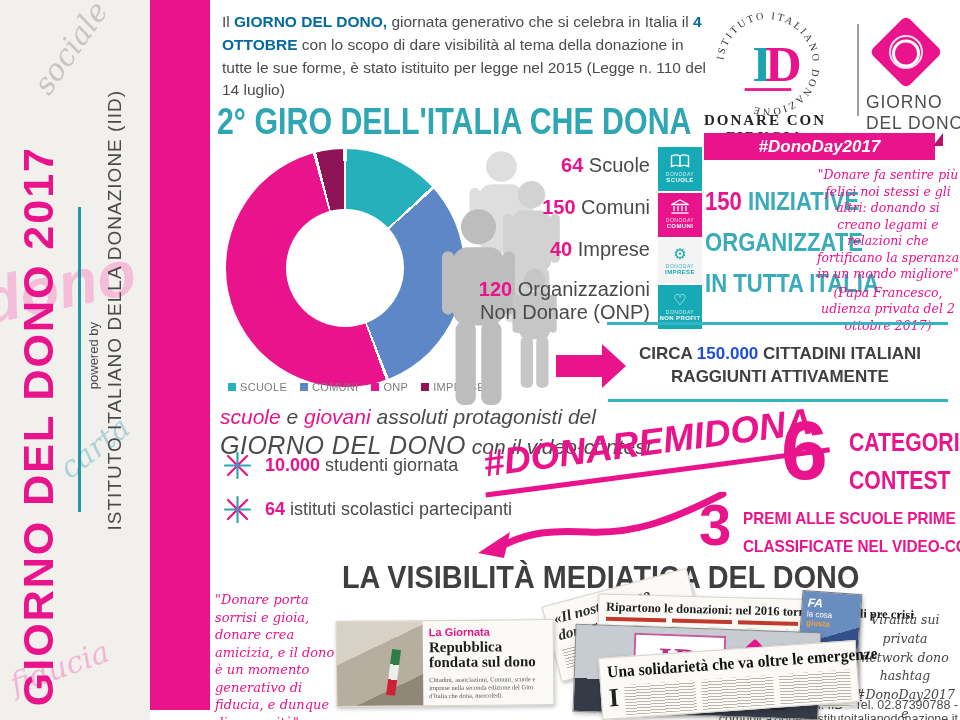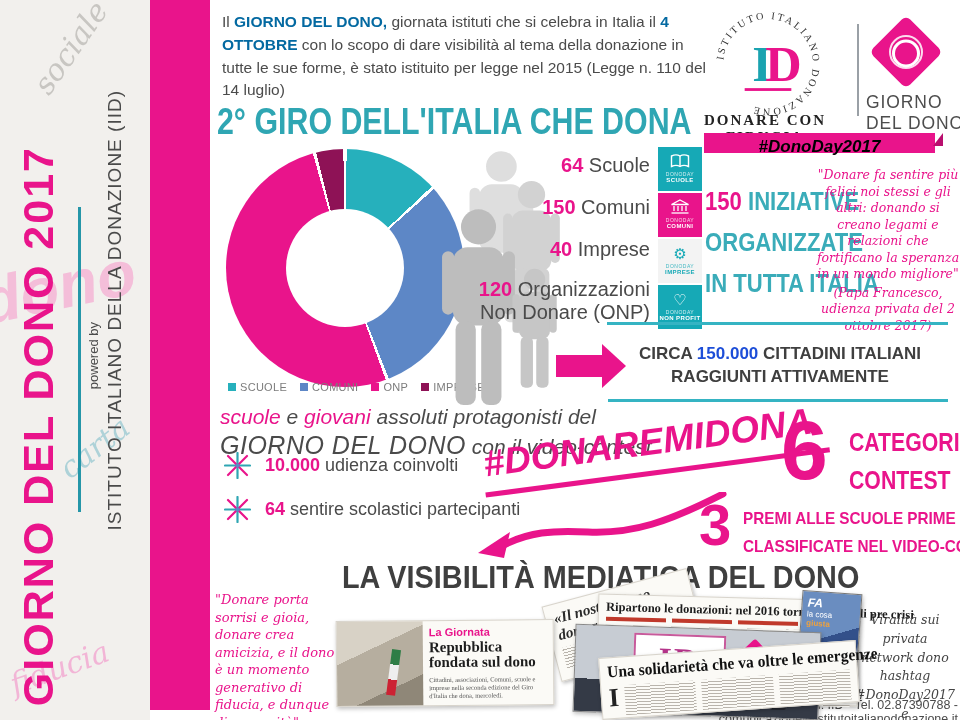--- a/index.html
+++ b/index.html
@@ -35,22 +35,22 @@
     font-family:"Liberation Serif",serif; font-size:15px; font-weight:bold; letter-spacing:2px; color:#222; }
   .logo-divider { position:absolute; left:857px; top:24px; width:2px; height:92px; background:#9aa0a6; }
   .gdd-diamond { position:absolute; left:880px; top:26px; width:52px; height:52px; background:#e9148b;
     transform:rotate(45deg); border-radius:6px; }
   .gdd-diamond::after { content:""; position:absolute; left:13px; top:13px; width:22px; height:22px;
     border:3px solid #fff; border-radius:50%; }
   .gdd-diamond::before { content:""; position:absolute; left:9px; top:9px; width:30px; height:30px;
     border:2px solid rgba(255,255,255,.85); border-radius:50%; transform:rotate(45deg); }
   .gdd-text { position:absolute; left:866px; top:92px; font-size:19px; color:#4d4d4d; letter-spacing:1px;
     line-height:1.08; transform:scaleX(.92); transform-origin:left top; white-space:nowrap; }
-  .ribbon { position:absolute; left:704px; top:133px; width:231px; height:20px; background:#e9148b;
-    color:#000000; font-size:17px; font-weight:bold; font-style:italic; text-align:center; line-height:27px; }
+  .ribbon { position:absolute; left:704px; top:133px; width:231px; height:27px; background:#e9148b;
+    color:#ffffff; font-size:17px; font-weight:bold; font-style:italic; text-align:center; line-height:27px; }
   .ribbon::after { content:""; position:absolute; right:-8px; top:0; border-style:solid;
     border-width:0 0 13px 10px; border-color:transparent transparent #b90e6e transparent; }
 
   
   .donut { position:absolute; left:226px; top:149px; width:238px; height:238px; border-radius:50%; }
   .donut::after { content:""; position:absolute; left:60px; top:60px; width:118px; height:118px;
     border-radius:50%; background:#fff; }
   .legend { position:absolute; left:228px; top:381px; width:250px; display:flex; gap:13px; align-items:center; }
   .legend-item { display:flex; align-items:center; gap:4px; }
   .legend-swatch { width:8px; height:8px; display:inline-block; }
@@ -184,21 +184,21 @@
     <span class="wm wm-2">dono</span>
     <span class="wm wm-3">carta</span>
     <span class="wm wm-4">fiducia</span>
     <div class="vert-title">GIORNO DEL DONO 2017</div>
     <div class="vert-divider"></div>
     <div class="vert-powered">powered by</div>
     <div class="vert-org">ISTITUTO ITALIANO DELLA DONAZIONE (IID)</div>
   </div>
   <div class="magenta-bar"></div>
 
-  <div class="intro"><span>Il </span><b>GIORNO DEL DONO,</b><span> giornata istituti che si celebra in Italia il </span><b>4 OTTOBRE</b><span> con lo scopo di dare visibilità al tema della donazione in tutte le sue forme, è stato istituito per legge nel 2015 (Legge n. 110 del 14 luglio)</span></div>
+  <div class="intro"><span>Il </span><b>GIORNO DEL DONO,</b><span> giornata generativo che si celebra in Italia il </span><b>4 OTTOBRE</b><span> con lo scopo di dare visibilità al tema della donazione in tutte le sue forme, è stato istituito per legge nel 2015 (Legge n. 110 del 14 luglio)</span></div>
 
   <div class="main-title">2° GIRO DELL'ITALIA CHE DONA</div>
 
   <div class="iid-logo">
     <svg width="130" height="112" viewBox="0 0 130 120">
       <defs>
           <path id="circ" d="M 65,62 m -48,0 a 48,48 0 1,1 96,0 a 48,48 0 1,1 -96,0"></path>
         </defs>
       <text font-family="Liberation Serif, serif" font-size="11" fill="#333" letter-spacing="2.5">
         <textPath href="#circ" startOffset="4">ISTITUTO ITALIANO DONAZIONE</textPath>
@@ -331,33 +331,33 @@
     <div class="bullet">
       <svg width="27" height="27" viewBox="0 0 27 27">
           <g stroke-width="2.2" stroke-linecap="round">
             <line x1="13.5" y1="1" x2="13.5" y2="26" stroke="#2fa6b3"></line>
             <line x1="1" y1="13.5" x2="26" y2="13.5" stroke="#2fa6b3"></line>
             <line x1="4" y1="4" x2="23" y2="23" stroke="#e9148b"></line>
             <line x1="23" y1="4" x2="4" y2="23" stroke="#e9148b"></line>
           </g>
           <circle cx="13.5" cy="13.5" r="2.2" fill="#5d87c6"></circle>
         </svg>
-      <span class="txt"><span class="num">10.000</span><span> udienza coinvolti</span></span>
+      <span class="txt"><span class="num">10.000</span><span> studenti giornata</span></span>
     </div>
     <div class="bullet">
       <svg width="27" height="27" viewBox="0 0 27 27">
           <g stroke-width="2.2" stroke-linecap="round">
             <line x1="13.5" y1="1" x2="13.5" y2="26" stroke="#2fa6b3"></line>
             <line x1="1" y1="13.5" x2="26" y2="13.5" stroke="#2fa6b3"></line>
             <line x1="4" y1="4" x2="23" y2="23" stroke="#e9148b"></line>
             <line x1="23" y1="4" x2="4" y2="23" stroke="#e9148b"></line>
           </g>
           <circle cx="13.5" cy="13.5" r="2.2" fill="#5d87c6"></circle>
         </svg>
-      <span class="txt"><span class="num">64</span><span> sentire scolastici partecipanti</span></span>
+      <span class="txt"><span class="num">64</span><span> istituti scolastici partecipanti</span></span>
     </div>
   </div>
 
   <div class="donaremidona">#DONAREMIDONA</div>
   <svg class="swoosh" width="310" height="80" viewBox="0 0 310 80">
     <path d="M 255,2 C 200,30 165,42 120,40 C 85,38 60,40 34,54" fill="none" stroke="#e9148b" stroke-width="7" stroke-linecap="round"></path>
     <polygon points="10,61 42,40 36,66" fill="#e9148b"></polygon>
   </svg>
 
   <div class="six">6</div>

